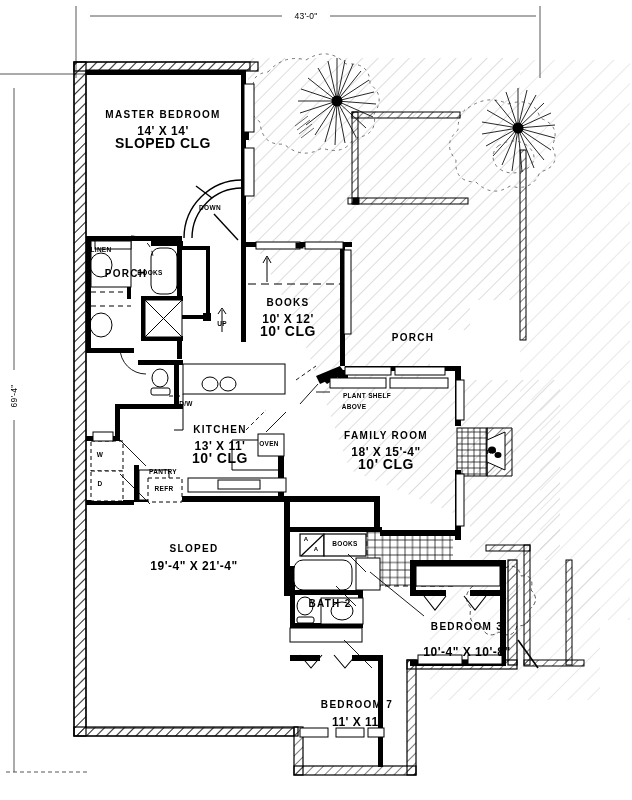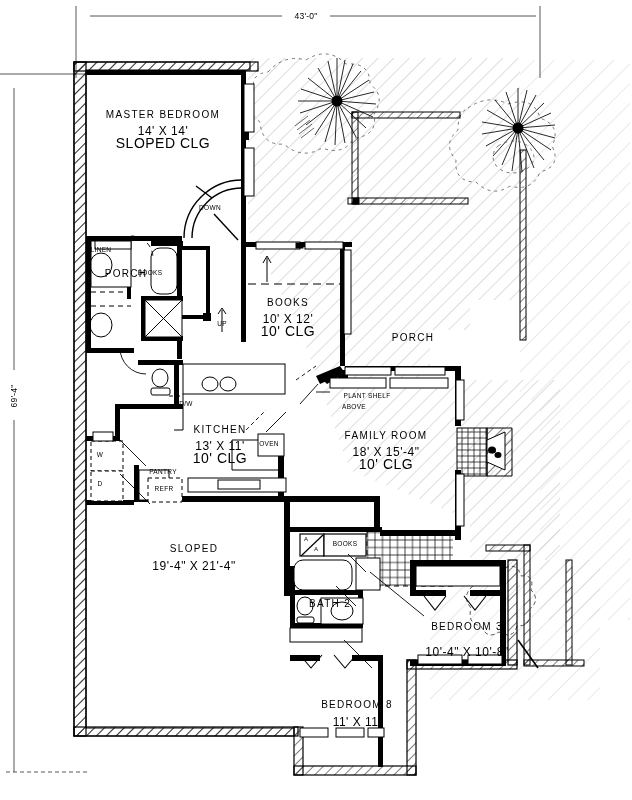--- a/index.html
+++ b/index.html
@@ -1,20 +1,20 @@
 <!DOCTYPE html>
 <html><head>
 <meta charset="utf-8">
 <style>
   html,body{margin:0;padding:0;background:#ffffff;}
   body{width:632px;height:800px;overflow:hidden;
        font-family:"Liberation Sans","DejaVu Sans",sans-serif;}
   #plan{position:relative;width:632px;height:800px;background:#fff;}
   #plan svg{position:absolute;left:0;top:0;}
-  .lbl{position:absolute;color:#000;font-weight:normal;letter-spacing:.6px;
+  .lbl{position:absolute;color:#000;font-weight:bold;letter-spacing:.6px;
        white-space:nowrap;line-height:1.22;text-align:center;
        transform:translate(-50%,-50%);}
   .room-name{font-size:10px;letter-spacing:1.3px;}
   .room-dim{font-size:12px;letter-spacing:.5px;}
   .room-clg{font-size:14px;letter-spacing:.5px;}
   .tiny{font-size:6.5px;letter-spacing:.3px;}
   .tiny2{font-size:6px;letter-spacing:.2px;}
   .dimtxt{font-size:8.5px;font-weight:normal;letter-spacing:.2px;}
   .vert{transform:translate(-50%,-50%) rotate(-90deg);}
 </style>
@@ -392,21 +392,21 @@
   <div class="lbl room-clg" style="left:386px;top:465px">10' CLG</div>
 
   <div class="lbl room-name" style="left:194px;top:549px">SLOPED</div>
   <div class="lbl room-dim" style="left:194px;top:566px">19'-4" X 21'-4"</div>
 
   <div class="lbl room-name" style="left:330px;top:604px">BATH 2</div>
 
   <div class="lbl room-name" style="left:467px;top:627px">BEDROOM 3</div>
   <div class="lbl room-dim" style="left:467px;top:652px">10'-4" X 10'-8"</div>
 
-  <div class="lbl room-name" style="left:357px;top:705px">BEDROOM 8</div>
+  <div class="lbl room-name" style="left:357px;top:705px">BEDROOM 7</div>
   <div class="lbl room-dim" style="left:357px;top:722px">11' X 11'</div>
 
   <div class="lbl tiny" style="left:101px;top:250px">LINEN</div>
   <div class="lbl tiny" style="left:210px;top:208px">DOWN</div>
   <div class="lbl tiny" style="left:222px;top:324px">UP</div>
   <div class="lbl tiny" style="left:150px;top:273px">BOOKS</div>
   <div class="lbl tiny" style="left:186px;top:404px">D/W</div>
   <div class="lbl tiny" style="left:269px;top:444px">OVEN</div>
   <div class="lbl tiny" style="left:163px;top:472px">PANTRY</div>
   <div class="lbl tiny" style="left:164px;top:489px">REFR</div>

